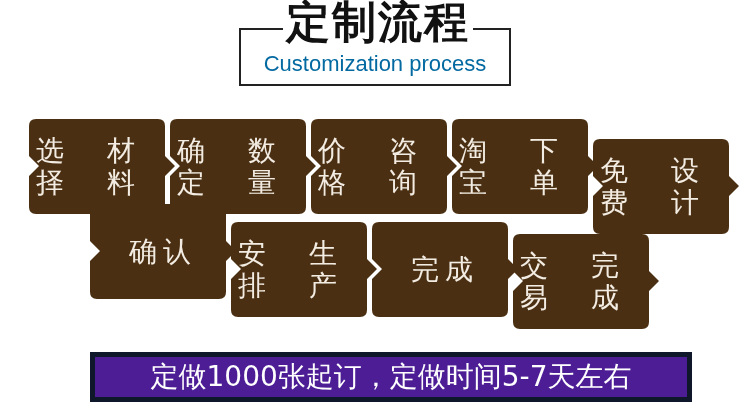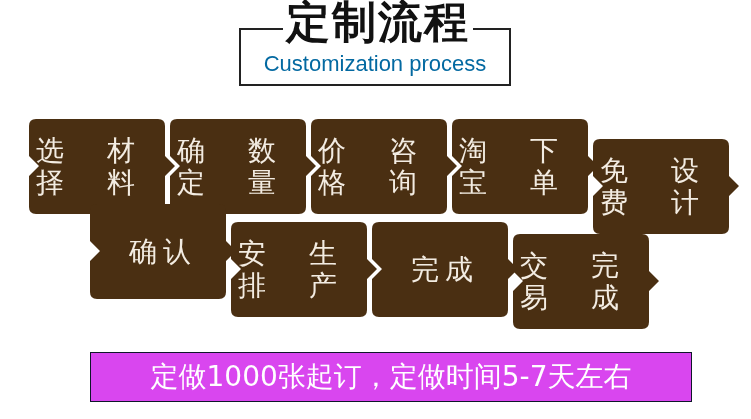--- a/index.html
+++ b/index.html
@@ -13,21 +13,21 @@
               letter-spacing:2px; color:#111; line-height:40px; }
   .title-en { position:absolute; left:241px; top:50px; width:268px; text-align:center;
               font-family:"Liberation Sans", sans-serif; font-size:22px; color:#0369a1; line-height:28px; }
   .card { position:absolute; width:150px; height:95px; }
   .card svg { position:absolute; left:0; top:0; }
   .card .txt { position:absolute; left:14px; top:0; width:132px; height:95px;
                display:flex; flex-direction:row; justify-content:center; align-items:center;
                color:#f3ece2; font-family:"DejaVu Sans", sans-serif; font-size:28px;
                letter-spacing:6px; line-height:32px;gap:10px; }
   .banner { position:absolute; left:90px; top:352px; width:602px; height:50px;
-            background:#d946ef; border:1px solid #0f172a; box-sizing:border-box;
+            background:#4c1d95; border:5px solid #0f172a; box-sizing:border-box;
             color:#ffffff; font-family:"DejaVu Sans", sans-serif; font-size:28px;
             display:flex; align-items:center; justify-content:center; letter-spacing:0px; }
 </style>
 </head>
 <body>
 
 <div class="title-box"></div>
 <div class="title-mask"></div>
 <div class="title-cn">定制流程</div>
 <div class="title-en">Customization process</div>

